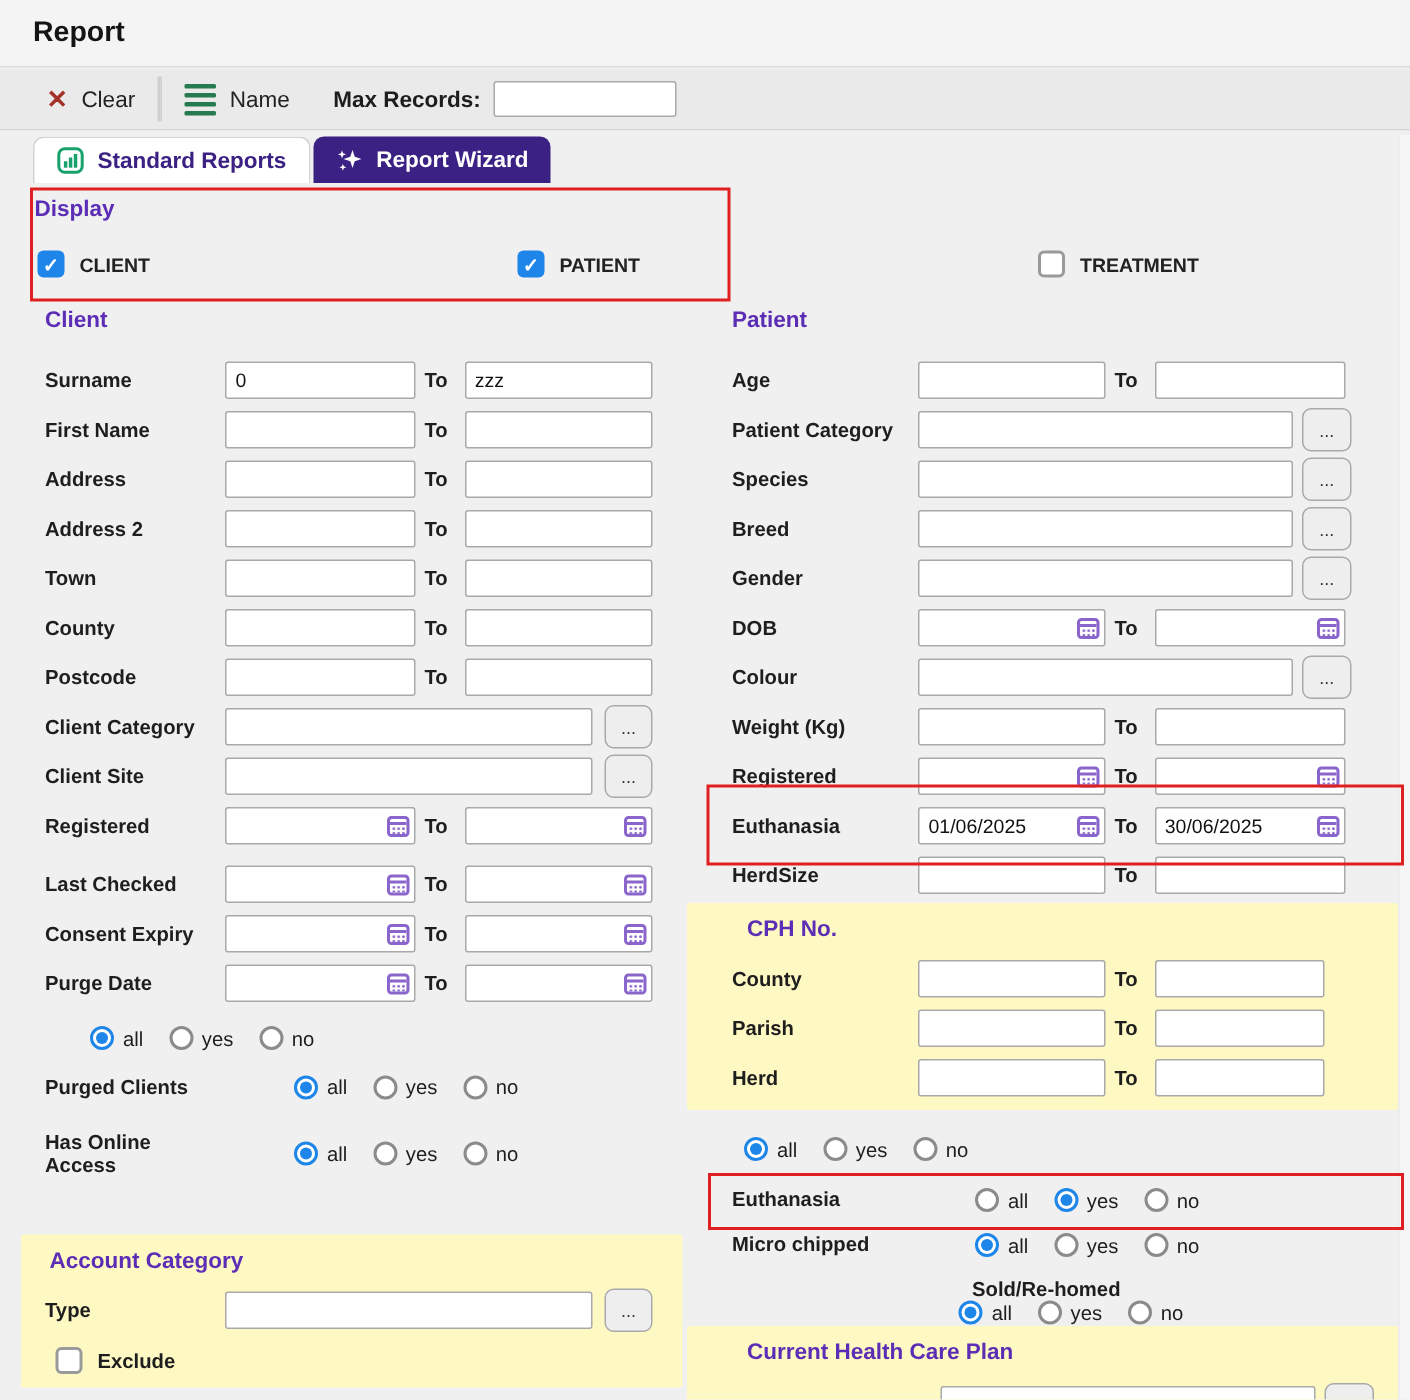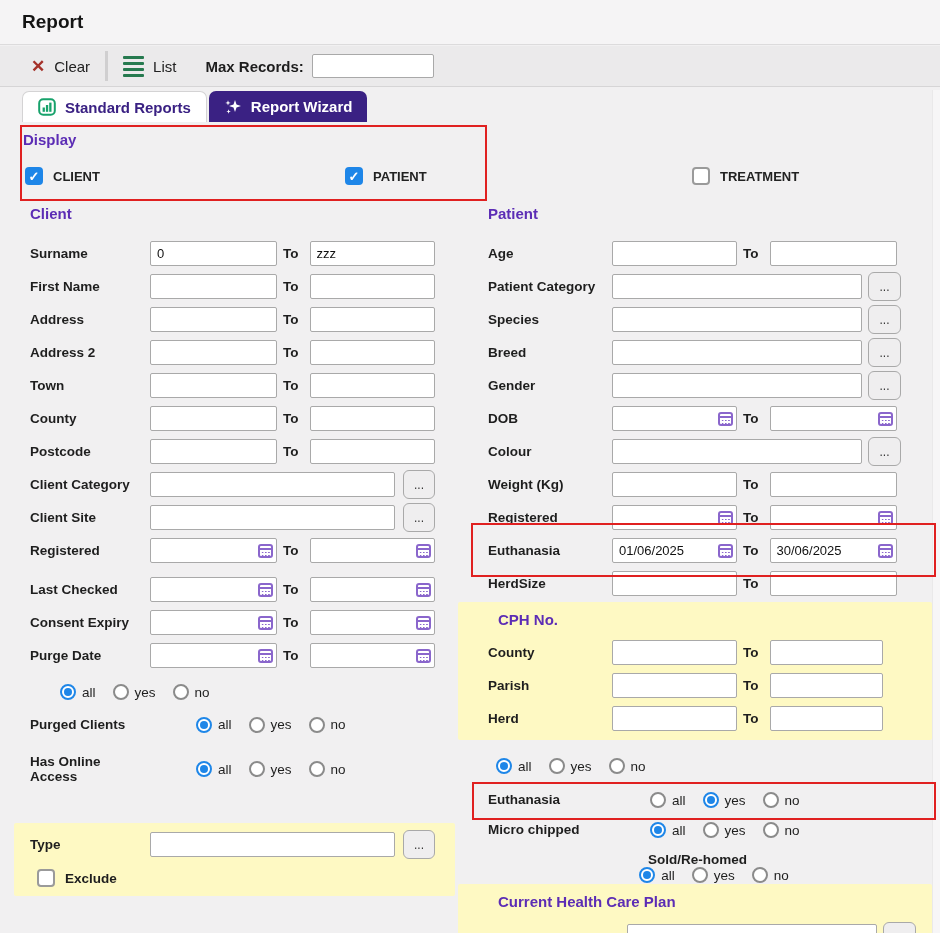--- a/index.html
+++ b/index.html
@@ -105,21 +105,21 @@
 <div class="toolbar">
   <div class="tbtn">
     <span class="ic-x">✕</span>
     <span>Clear</span>
   </div>
   <div class="tsep"></div>
   <div class="tsep"></div>
   <div class="tsep"></div>
   <div class="tbtn">
     <span class="ic-list"></span>
-    <span>List</span>
+    <span>Name</span>
   </div>
   <span class="maxrec">Max Records:</span>
   <input class="maxrec-input" type="text" value="" style="">
 </div>
 
 <div class="tabstrip">
   <div class="tab inactive">
     <span>
       <svg width="18" height="18" viewBox="0 0 18 18">
           <rect x="1.2" y="1.2" width="15.6" height="15.6" rx="4" fill="none" stroke="#17a26b" stroke-width="2"></rect>
@@ -284,20 +284,21 @@
           <span>yes</span>
         </span>
       <span class="ritem">
           <span class="radio"></span>
           <span>no</span>
         </span>
     </div>
   </div>
 
   <div class="panel m-acct">
+    <span class="sec-h">Account Category</span>
     <div class="row acct-type">
       <span class="lbl">Type</span>
       <input class="inp wide" value="" style="">
       <button class="dots">...</button>
     </div>
     <div class="excl">
       <span class="cb off"></span>
       <span>Exclude</span>
     </div>
   </div>

